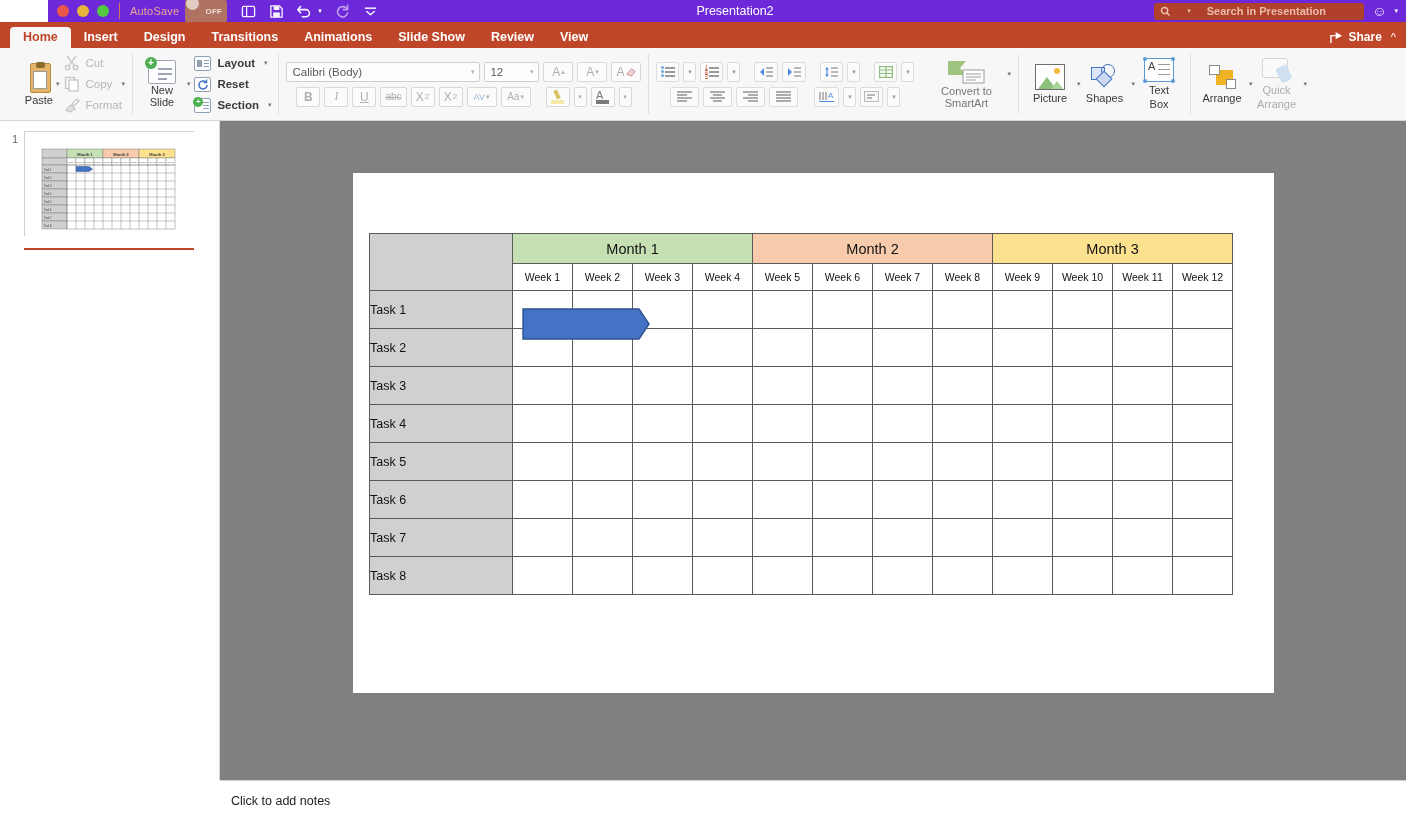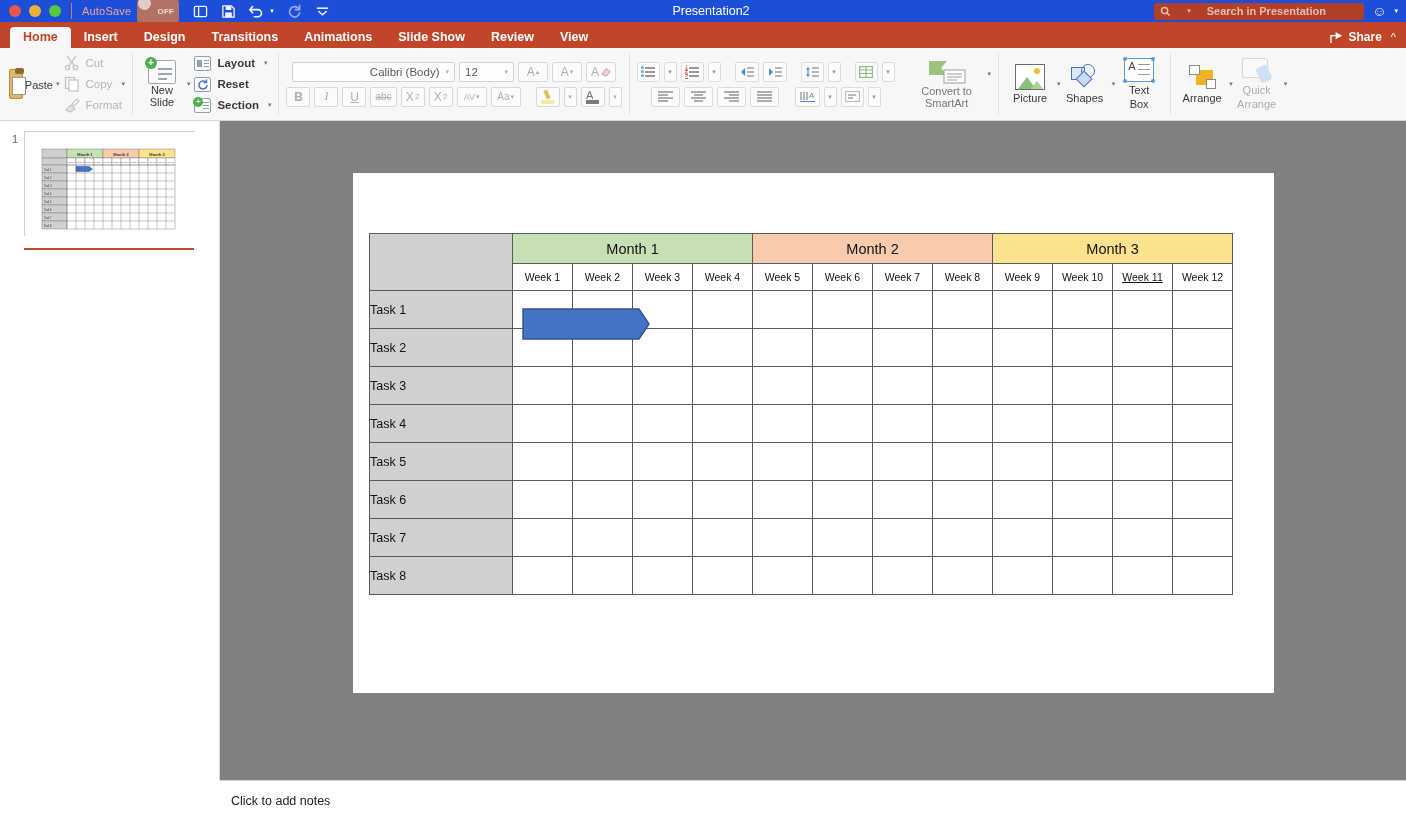--- a/index.html
+++ b/index.html
@@ -5,22 +5,22 @@
   * { margin:0; padding:0; box-sizing:border-box; }
   html,body { width:1406px; height:816px; overflow:hidden; }
   body {
     font-family:"Liberation Sans", sans-serif;
     background:#ffffff;
     -webkit-font-smoothing:antialiased;
   }
 
   
   .titlebar {
-    position:relative; height:22px; background:#1d4ed8;
-    display:flex; align-items:center;
+    position:relative; height:22px; background:#6d28d9;
+    display:flex; align-items:center;margin-left:48px;
   }
   .traffic { display:flex; gap:8px; padding-left:9px; align-items:center; }
   .dot { width:12px; height:12px; border-radius:50%; display:block; }
   .dot.red { background:#E8574B; }
   .dot.yellow { background:#E9B23C; }
   .dot.green { background:#52C93F; }
 
   .tb-sep { width:1px; height:16px; background:#D1795F; margin:0 10px; }
 
   .autosave-label { font-size:11px; color:#E8A893; letter-spacing:.2px; }
@@ -74,21 +74,21 @@
 
   
   .ribbon {
     height:73px; background:#F7F7F7; border-bottom:1px solid #D6D6D6;
     display:flex; align-items:stretch; position:relative;
   }
   .rgroup { display:flex; align-items:center; padding:0 7px; height:100%; }
   .rdiv { width:1px; background:#E0E0E0; margin:6px 0; align-self:stretch; }
 
   
-  .paste-col { display:flex; align-items:center; width:46px; }
+  .paste-col { display:flex; flex-direction:column; align-items:flex-end; width:46px; }
   .paste-lbl { font-size:11px; color:#3a3a3a; margin-top:1px; }
   .clip-ico { width:25px; height:30px; position:relative; }
   .clip-body { position:absolute; inset:0 2px 0 2px; background:#E5B567; border:1px solid #B78B3E; border-radius:2px; }
   .clip-paper { position:absolute; left:5px; top:8px; width:14px; height:18px; background:#fff; border:1px solid #9A9A9A; }
   .clip-top { position:absolute; left:8px; top:-1px; width:9px; height:6px; background:#8C6B2F; border-radius:2px; }
   .mini-caret { font-size:7px; color:#7a7a7a; margin-left:3px; }
 
   .stack3 { display:flex; flex-direction:column; justify-content:center; gap:3px; padding-left:4px; }
   .stack-item { display:flex; align-items:center; gap:6px; height:18px; }
   .stack-item .lbl { font-size:11.5px; color:#B6B6B6; }
@@ -399,21 +399,21 @@
         </span>
         <span class="lbl on">Section</span>
         <span class="mini-caret">▾</span>
       </div>
     </div>
   </div>
   <div class="rdiv"></div>
 
   <div class="rgroup" style="flex-direction:column;justify-content:center;">
     <div class="fontrow">
-      <div class="fbox" style="width:163px;justify-content:flex-end;">
+      <div class="fbox" style="width:194px;">
         <span>Calibri (Body)</span>
         <span class="cv">▾</span>
       </div>
       <div class="fbox" style="width:55px;">
         <span>12</span>
         <span class="cv">▾</span>
       </div>
       <div class="fbtn wide">
         <span>A</span>
           <span style="font-size:7px;">▴</span>
@@ -779,21 +779,21 @@
           <td class="g-week" style="width:60px;">Week 1</td>
           <td class="g-week" style="width:60px;">Week 2</td>
           <td class="g-week" style="width:60px;">Week 3</td>
           <td class="g-week" style="width:60px;">Week 4</td>
           <td class="g-week" style="width:60px;">Week 5</td>
           <td class="g-week" style="width:60px;">Week 6</td>
           <td class="g-week" style="width:60px;">Week 7</td>
           <td class="g-week" style="width:60px;">Week 8</td>
           <td class="g-week" style="width:60px;">Week 9</td>
           <td class="g-week" style="width:60px;">Week 10</td>
-          <td class="g-week" style="width:60px;text-decoration:underline;">Week 11</td>
+          <td class="g-week" style="width:60px;">Week 11</td>
           <td class="g-week" style="width:60px;">Week 12</td>
         </tr>
 
         <tr>
               <td class="g-task">Task 1</td>
           <td class="g-cell"></td>
               <td class="g-cell"></td>
               <td class="g-cell"></td>
               <td class="g-cell"></td>
           <td class="g-cell"></td>

